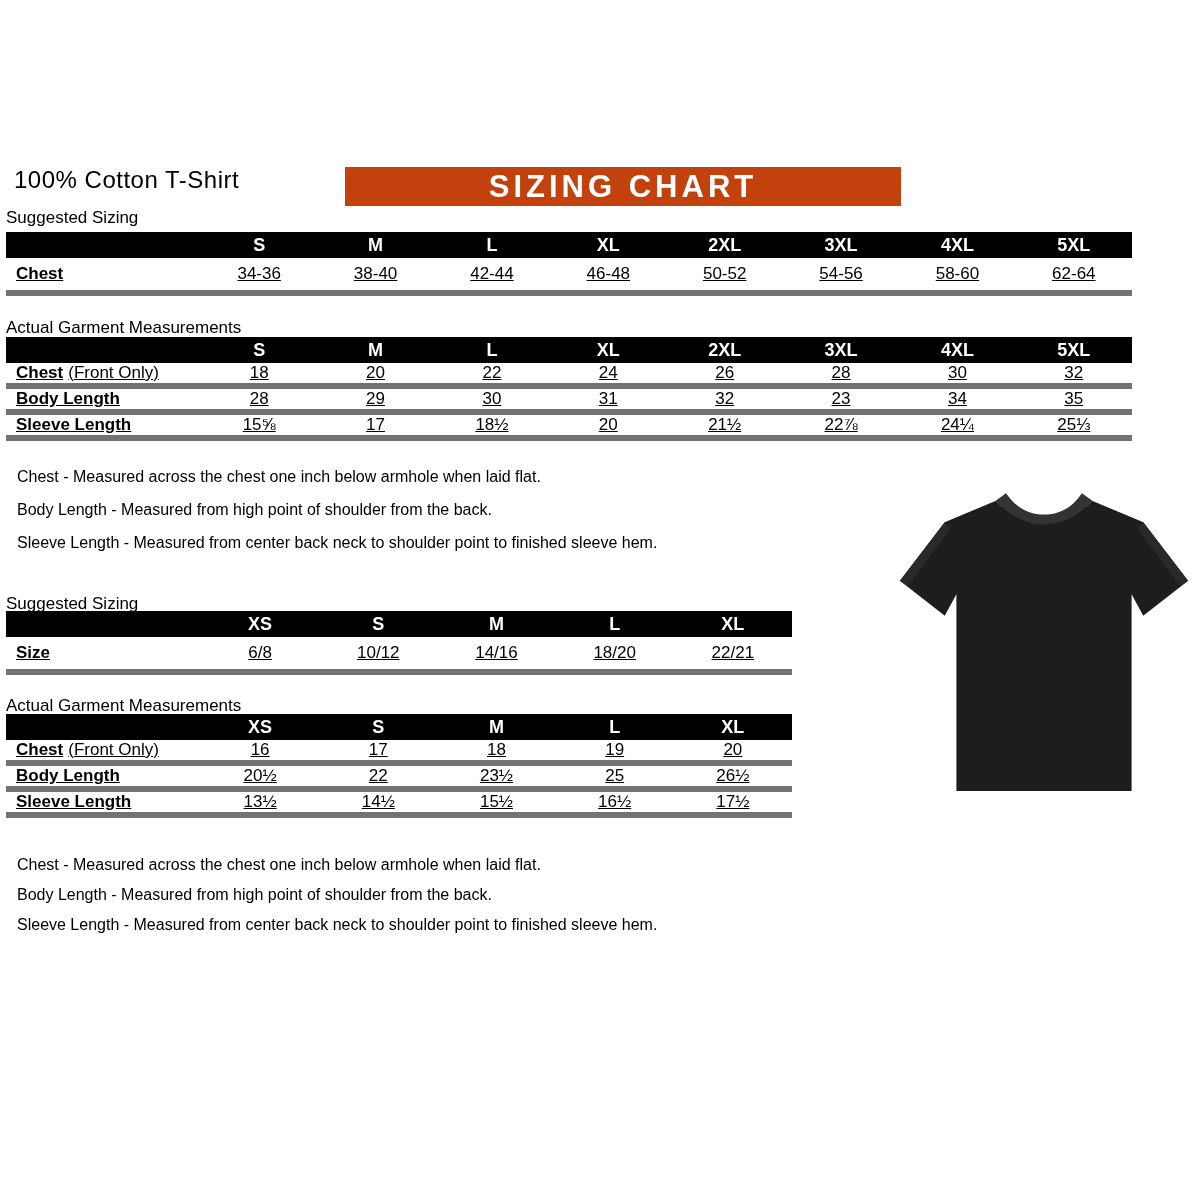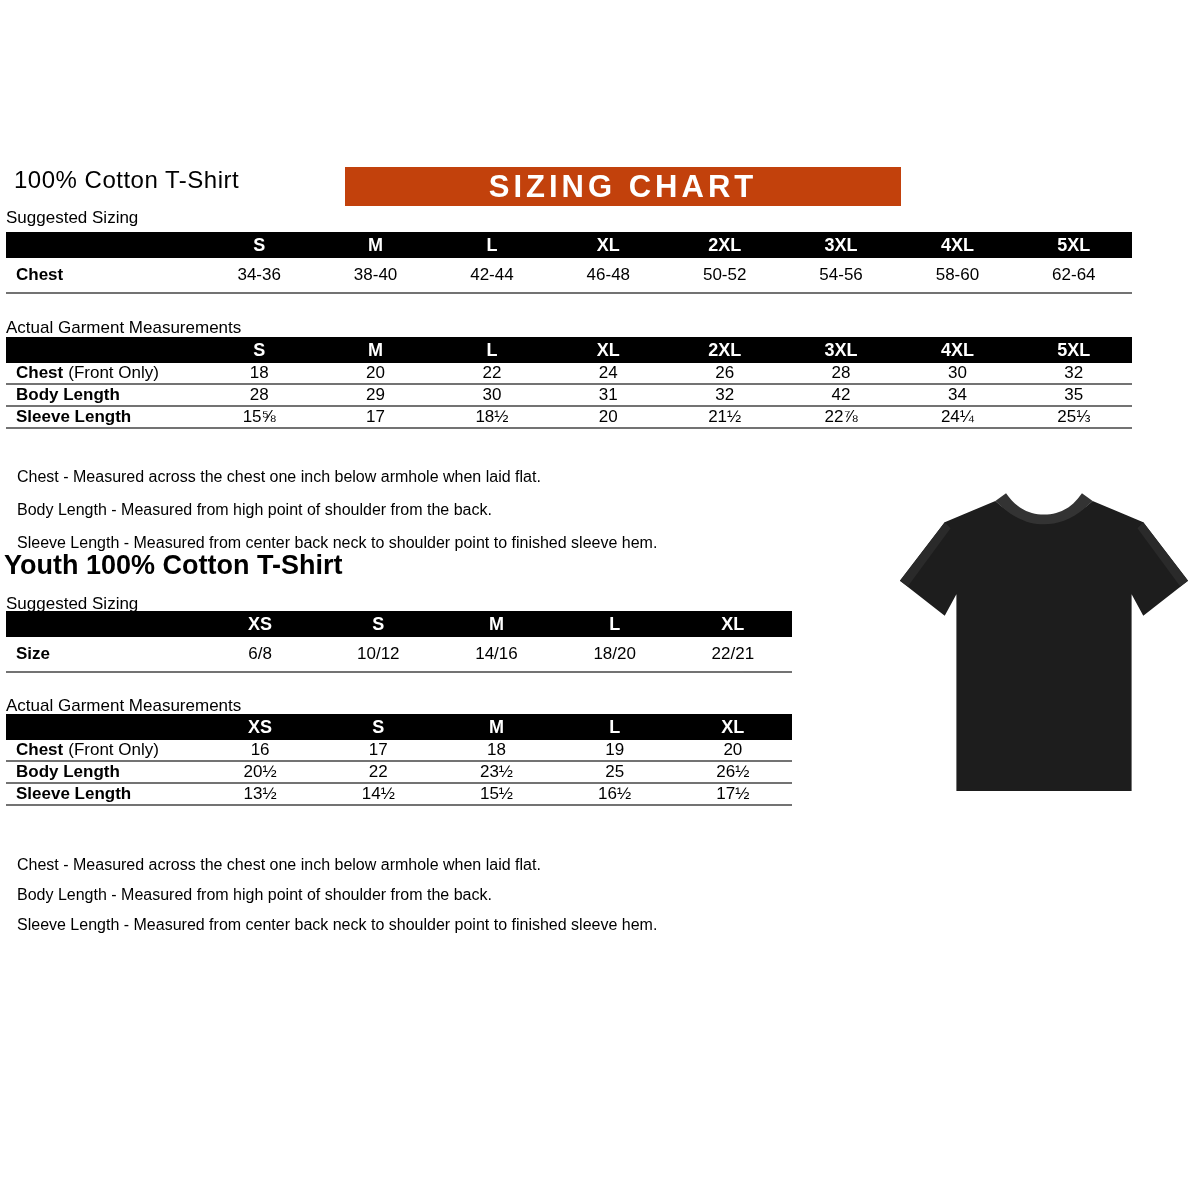--- a/index.html
+++ b/index.html
@@ -9,21 +9,21 @@
 
   .page-title { position:absolute; left:14px; top:166px; font-size:24px; font-weight:400; letter-spacing:0.5px; }
   .banner { position:absolute; left:345px; top:167px; width:556px; height:39px; background:#c2410c; color:#fff;
             display:flex; align-items:center; justify-content:center; font-weight:bold; font-size:31px; letter-spacing:4px; }
 
   .section-label { position:absolute; left:6px; font-size:17px; }
 
   table { border-collapse:collapse; table-layout:fixed; position:absolute; left:6px; }
   th { background:#000; color:#fff; font-weight:bold; font-size:18px; height:26px; padding:0; text-align:center; }
   td { font-size:17px; text-align:center; height:16px; padding:0; }
-  tr.data-row { border-bottom:2px solid #737373; }
+  tr.data-row { border-bottom:6px solid #737373;text-decoration:underline; }
   td.rowlabel { text-align:left; font-weight:bold; padding-left:10px; }
   td.rowlabel .suffix { font-weight:normal; }
   td.rowlabel .suffix:not(:empty) { margin-left:5px; }
   .row-tall td { height:35px; }
 
   .adult-table { width:1126px; }
   .youth-table { width:786px; }
 
   .notes { position:absolute; left:17px; font-size:16px;margin-top:8px; }
   .notes-adult { line-height:33px; }
@@ -118,21 +118,21 @@
       <td>30</td>
       <td>32</td>
     </tr>
     <tr class="data-row">
       <td class="rowlabel"><span>Body Length</span><span class="suffix"></span></td>
       <td>28</td>
       <td>29</td>
       <td>30</td>
       <td>31</td>
       <td>32</td>
-      <td>42</td>
+      <td>23</td>
       <td>34</td>
       <td>35</td>
     </tr>
     <tr class="data-row">
       <td class="rowlabel"><span>Sleeve Length</span><span class="suffix"></span></td>
       <td>15⅝</td>
       <td>17</td>
       <td>18½</td>
       <td>20</td>
       <td>21½</td>
@@ -142,21 +142,20 @@
     </tr>
   </tbody>
     </table>
 
   <div class="notes notes-adult" style="top:452px;">
     <div>Chest - Measured across the chest one inch below armhole when laid flat.</div>
     <div>Body Length - Measured from high point of shoulder from the back.</div>
     <div>Sleeve Length - Measured from center back neck to shoulder point to finished sleeve hem.</div>
   </div>
 
-  <div class="youth-title">Youth 100% Cotton T-Shirt</div>
 
   <div class="section-label" style="top:594px;">Suggested Sizing</div>
 
   <table class="youth-table" style="top:611px;">
     <colgroup>
         <col style="width:195px">
         <col>
         <col>
         <col>
         <col>

